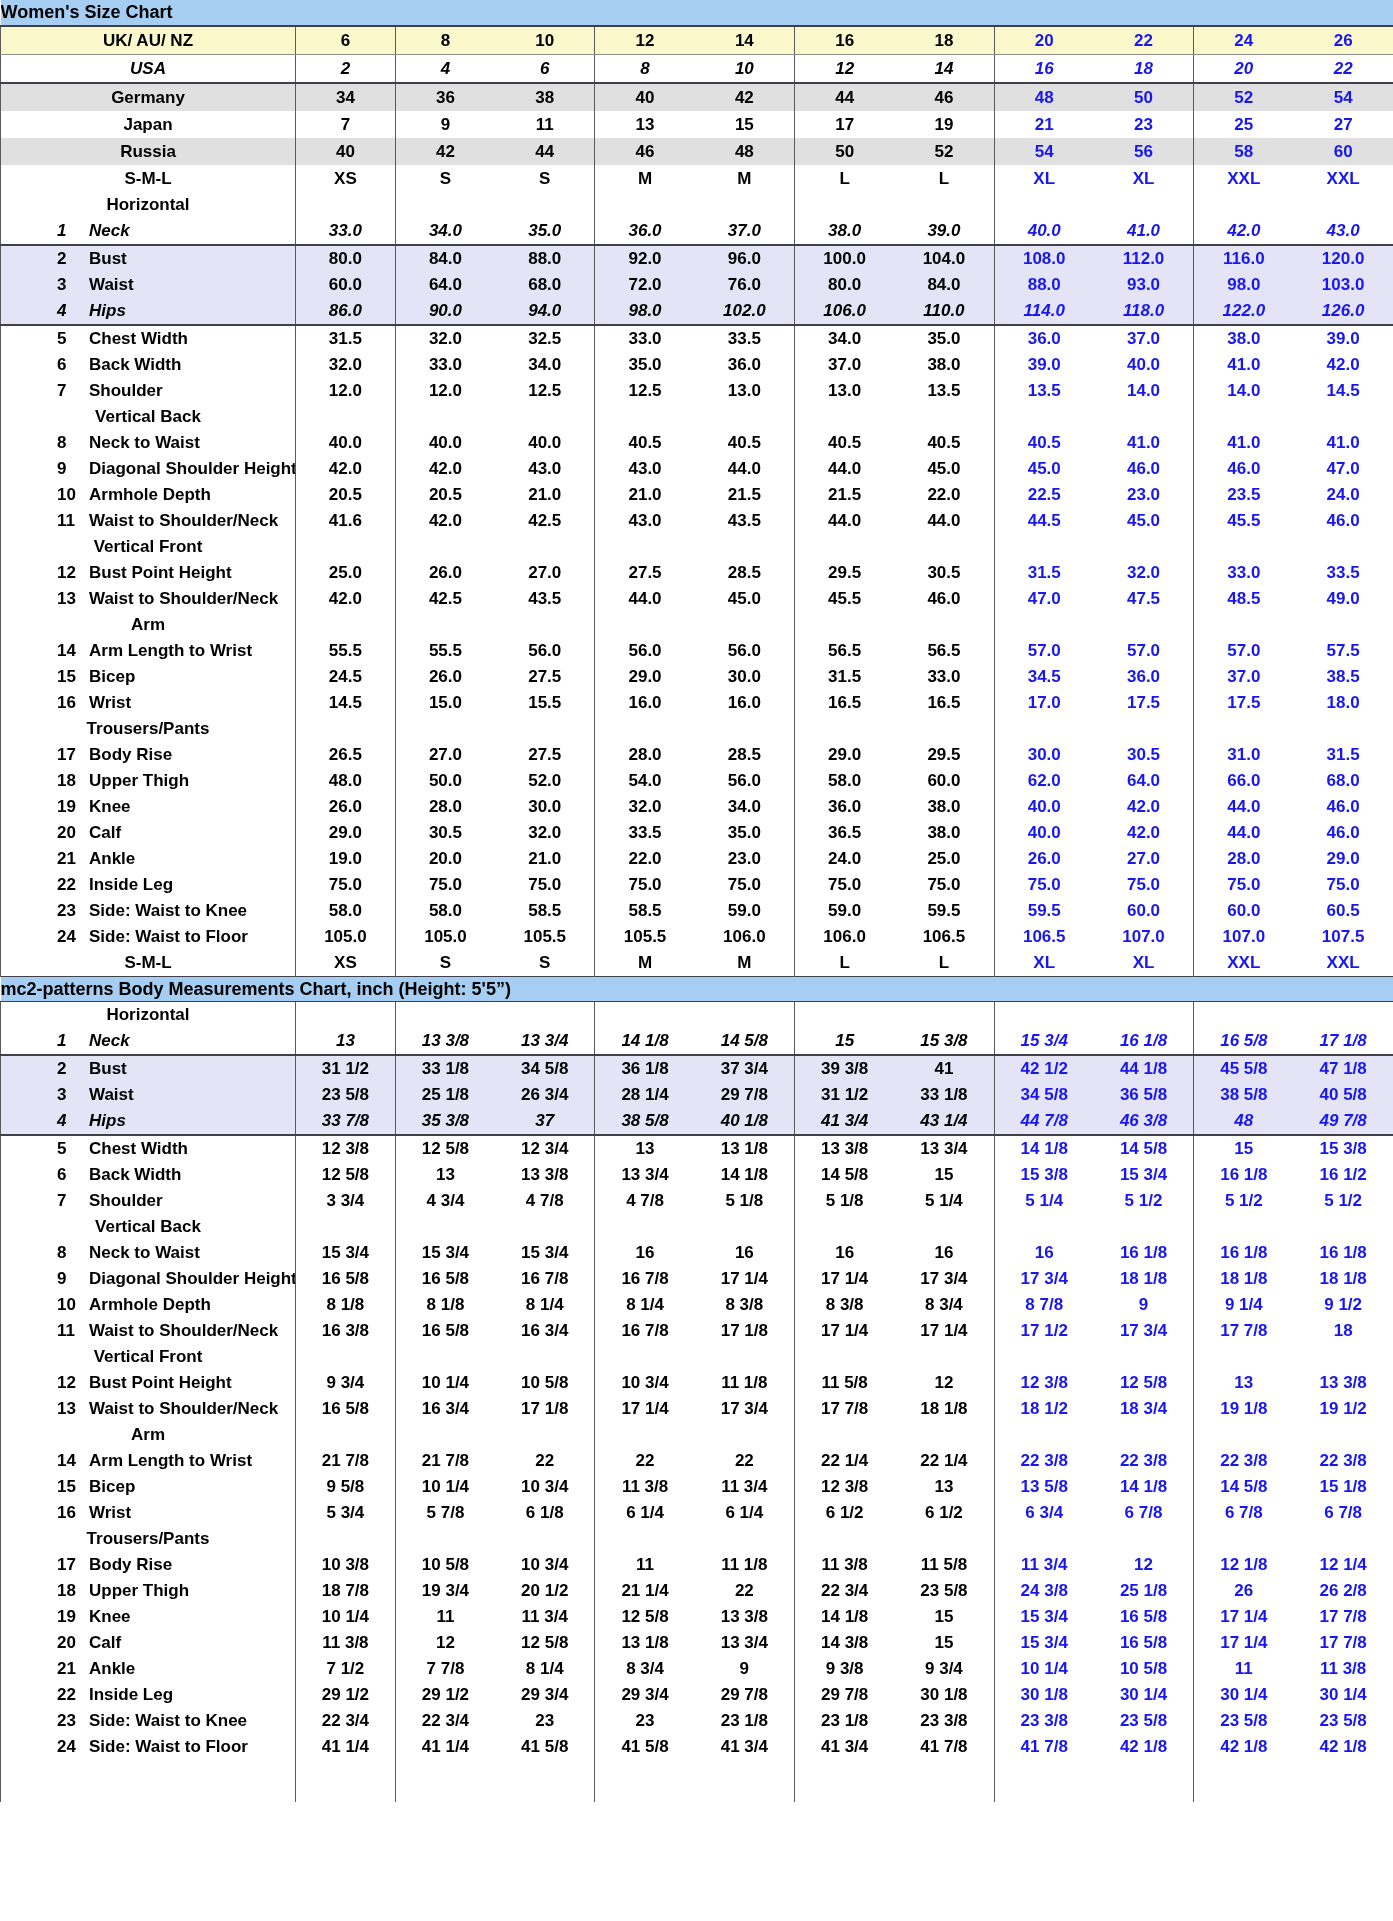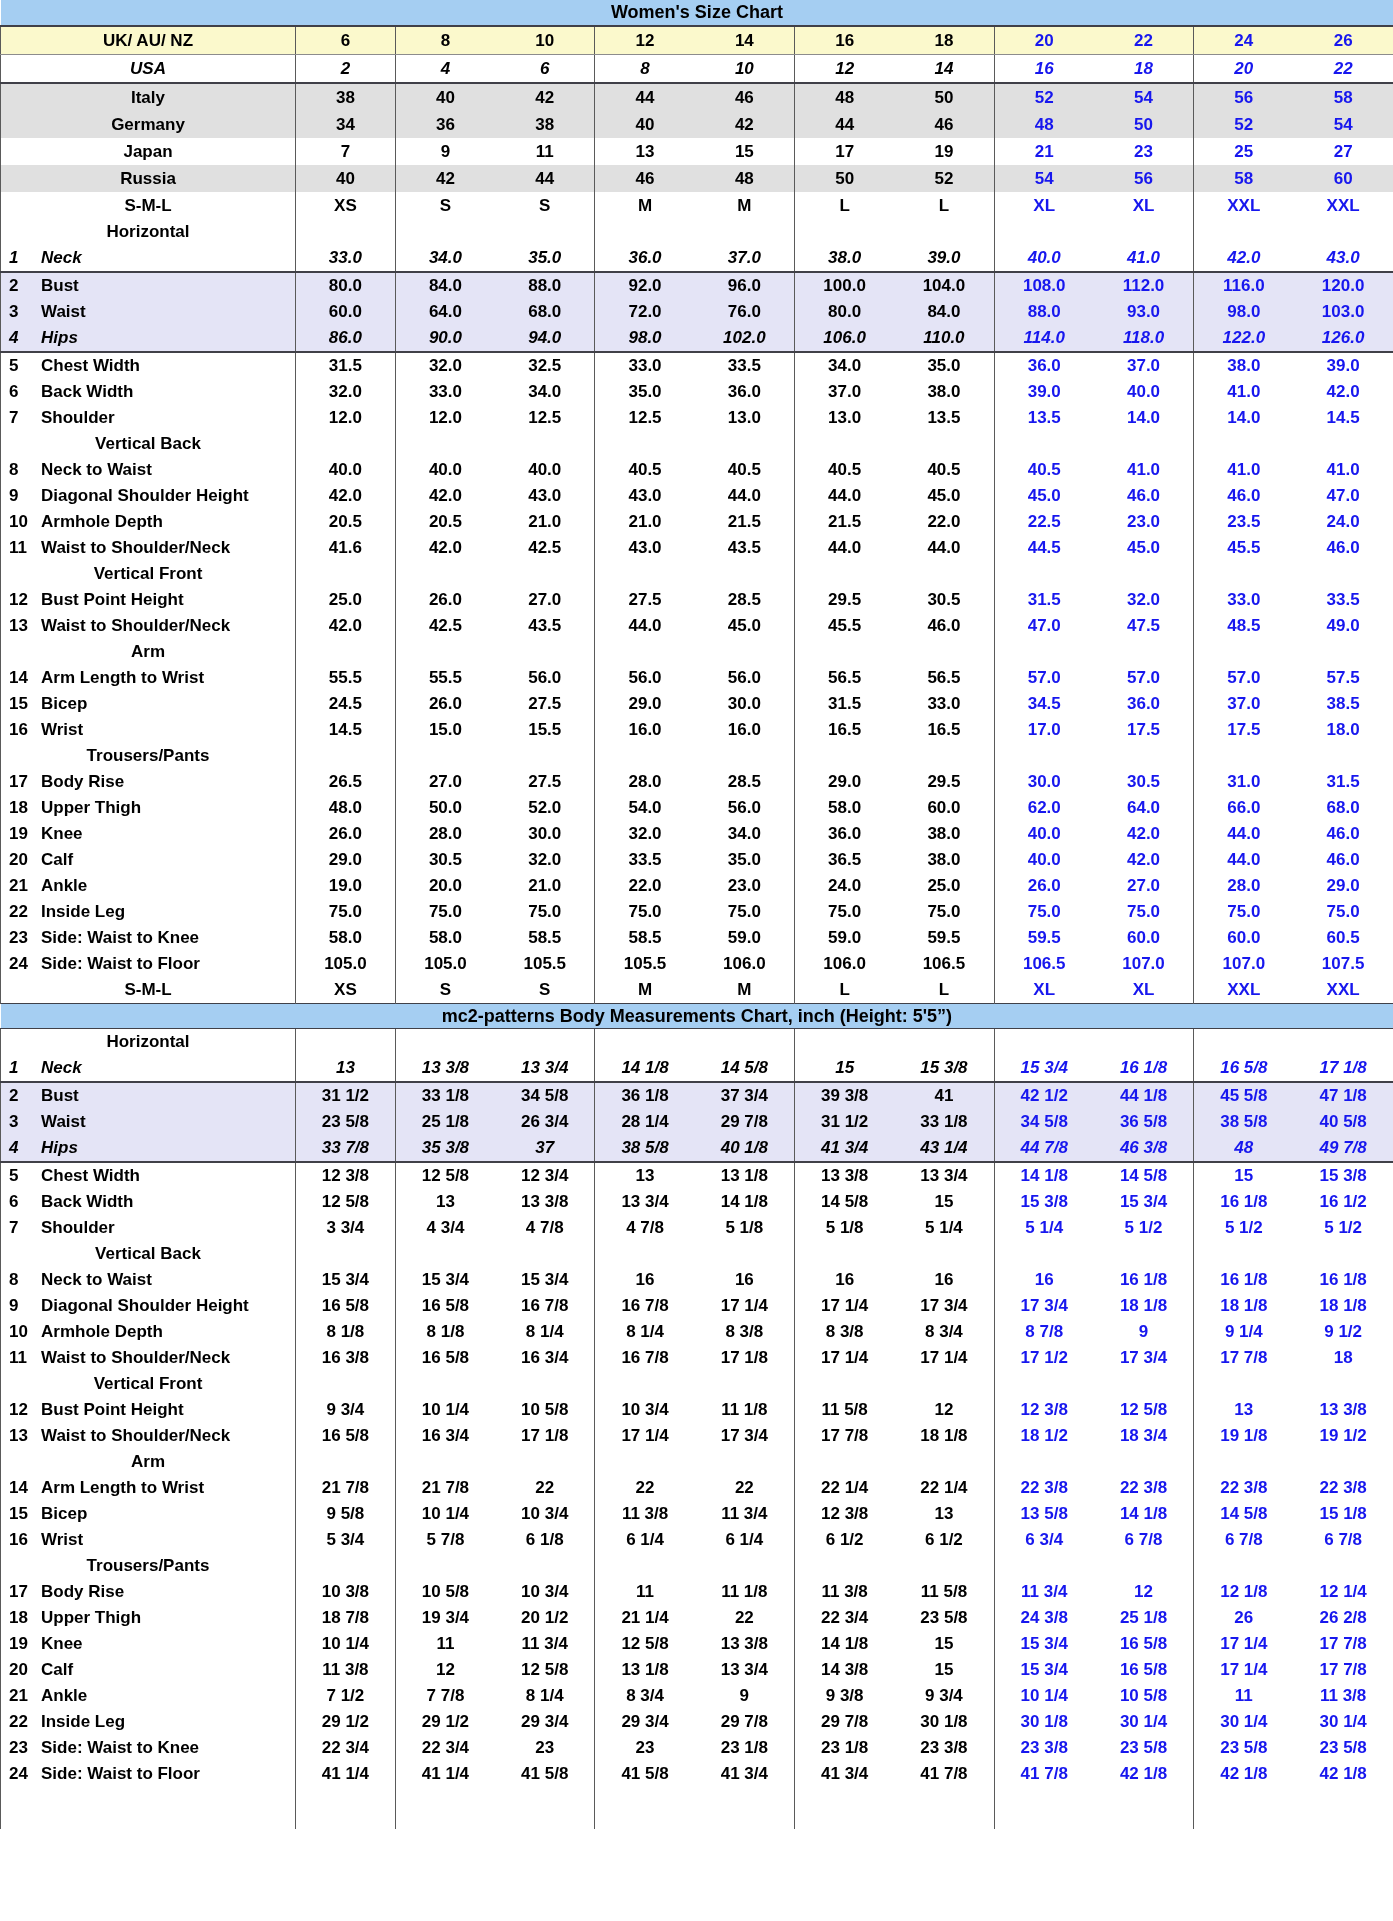--- a/index.html
+++ b/index.html
@@ -5,26 +5,26 @@
   html,body{margin:0;padding:0;background:#fff;}
   body{width:1393px;height:1921px;font-family:"Liberation Sans",sans-serif;font-weight:bold;color:#000;}
   table{border-collapse:collapse;table-layout:fixed;width:1393px;}
   col.lblcol{width:295px;}
   col.datacol{width:99.8px;}
   td,th{padding:0;margin:0;font-size:17px;font-weight:bold;line-height:26px;height:26px;
         text-align:center;vertical-align:middle;overflow:hidden;white-space:nowrap;color:#000;}
   tr.h27 td, tr.h27 th{height:27px;line-height:27px;}
   .gb{border-right:1px solid var(--line-col);}
   .lbl{border-left:1px solid var(--line-col);}
-  th.left{text-align:left;}
+  th.left{text-align:left;padding-left:48px;}
   .rownum{display:inline-block;width:32px;padding-left:8px;text-align:left;}
   .u{}
   .blue{color:var(--blue);}
   .bar{background:var(--bar);border-top:1px solid var(--line-thick);border-bottom:1px solid var(--line-thick);
-       font-size:18px;height:24px;line-height:24px;text-align:center;}
+       font-size:18px;height:24px;line-height:24px;text-align:left;}
   tr.mainbar .bar{border-top:none;border-bottom:2px solid var(--line-thick);height:25px;line-height:25px;}
   tr.bg-yellow > *{background:var(--yellow);margin-left:36px;}
   tr.bg-gray > *{background:var(--gray);}
   tr.bg-lavender > *{background:var(--lav);}
   tr.sep-thin > *{border-bottom:1px solid var(--line-thin);}
   tr.sep-thick > *{border-bottom:2px solid var(--line-thick);font-style:italic;}
   tr.tail td, tr.tail th{height:42px;}
 </style>
 </head>
 <body>
@@ -70,34 +70,20 @@
         <td class="">8</td>
         <td class="gb">10</td>
         <td class="">12</td>
         <td class="gb">14</td>
         <td class="blue">16</td>
         <td class="gb blue">18</td>
         <td class="blue">20</td>
         <td class="gb blue">22</td>
       </tr>
       <tr class="h27 bg-gray">
-        <th class="lbl gb"><span>Italy</span></th>
-        <td class="gb">38</td>
-        <td class="">40</td>
-        <td class="gb">42</td>
-        <td class="">44</td>
-        <td class="gb">46</td>
-        <td class="">48</td>
-        <td class="gb">50</td>
-        <td class="blue">52</td>
-        <td class="gb blue">54</td>
-        <td class="blue">56</td>
-        <td class="gb blue">58</td>
-      </tr>
-      <tr class="h27 bg-gray">
         <th class="lbl gb"><span>Germany</span></th>
         <td class="gb">34</td>
         <td class="">36</td>
         <td class="gb">38</td>
         <td class="">40</td>
         <td class="gb">42</td>
         <td class="">44</td>
         <td class="gb">46</td>
         <td class="blue">48</td>
         <td class="gb blue">50</td>

